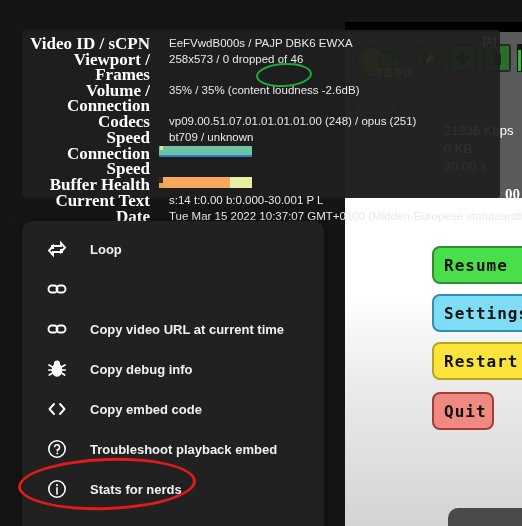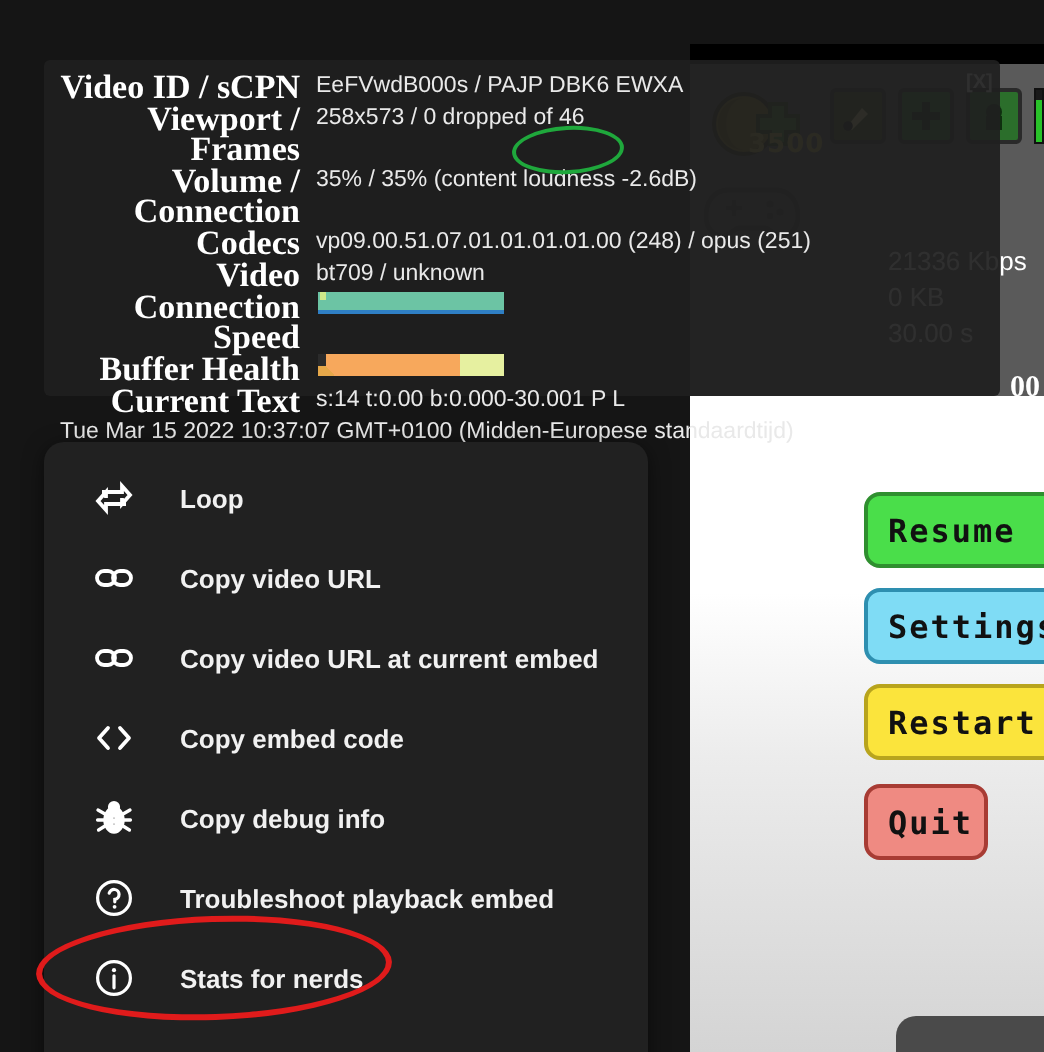--- a/index.html
+++ b/index.html
@@ -103,21 +103,21 @@
     padding:6px 0 0 0;box-sizing:border-box;
   }
   .nerd-row{display:flex;align-items:flex-start;line-height:15px;margin-bottom:1px;}
   .nerd-k{
     width:128px;text-align:right;flex:0 0 128px;
     color:#ffffff;font-size:17px;font-weight:bold;
     font-family:Liberation Serif, serif;
     padding-right:0;
   }
   .nerd-v{
-    margin-left:8px;color:#e9e9e9;font-size:11.5px;
+    margin-left:19px;color:#e9e9e9;font-size:11.5px;
     font-family:"Liberation Sans",sans-serif;white-space:nowrap;
   }
 
   
   .gbar{margin-left:9px;width:93px;height:11px;background:#000;position:relative;overflow:hidden;}
   .gbar.conn{background:#000;}
   .gbar.conn .fill{position:absolute;inset:0;background:#6cc4a4;}
   .gbar.conn .blueline{position:absolute;left:0;right:0;bottom:0px;height:2px;background:#2f7fc4;}
   .gbar.conn .spike{position:absolute;left:1px;top:0;width:3px;height:4px;background:#cfe98a;}
 
@@ -250,21 +250,21 @@
       </div>
       <div class="nerd-row">
         <div class="nerd-k">Volume / Connection</div>
         <div class="nerd-v">35% / 35% (content loudness -2.6dB)</div>
       </div>
       <div class="nerd-row">
         <div class="nerd-k">Codecs</div>
         <div class="nerd-v">vp09.00.51.07.01.01.01.01.00 (248) / opus (251)</div>
       </div>
       <div class="nerd-row">
-        <div class="nerd-k">Video</div>
+        <div class="nerd-k">Speed</div>
         <div class="nerd-v">bt709 / unknown</div>
       </div>
       <div class="nerd-row">
         <div class="nerd-k">Connection Speed</div>
         <div class="gbar conn">
           <div class="fill"></div>
           <div class="blueline"></div>
           <div class="spike"></div>
         </div>
       </div>
@@ -274,20 +274,21 @@
           <div class="orange"></div>
           <div class="ramp"></div>
           <div class="dark"></div>
         </div>
       </div>
       <div class="nerd-row">
         <div class="nerd-k">Current Text</div>
         <div class="nerd-v">s:14 t:0.00 b:0.000-30.001 P L</div>
       </div>
       <div class="nerd-row">
+        <div class="nerd-k">Date</div>
         <div class="nerd-v">Tue Mar 15 2022 10:37:07 GMT+0100 (Midden-Europese standaardtijd)</div>
       </div>
     </div>
 
   <div class="ctx-menu" id="ctxMenu">
       <div class="mi">
         <span class="mi-ico">
           <svg width="20" height="20" viewBox="0 0 20 20" fill="none" stroke="#fff" stroke-width="1.9">
             <path d="M4 7 h10 v-3 l4 4.5 -4 4.5 v-3"></path>
             <path d="M16 13 h-10 v3 l-4 -4.5 4 -4.5 v3"></path>
@@ -295,54 +296,53 @@
         </span>
         <span class="mi-lbl">Loop</span>
       </div>
       <div class="mi">
         <span class="mi-ico">
           <svg width="20" height="20" viewBox="0 0 20 20" fill="none" stroke="#fff" stroke-width="1.9">
             <rect x="1.5" y="6.5" width="9" height="7" rx="3.5"></rect>
             <rect x="9.5" y="6.5" width="9" height="7" rx="3.5"></rect>
           </svg>
         </span>
-        <span class="mi-lbl">Copy video URL</span>
       </div>
       <div class="mi">
         <span class="mi-ico">
           <svg width="20" height="20" viewBox="0 0 20 20" fill="none" stroke="#fff" stroke-width="1.9">
             <rect x="1.5" y="6.5" width="9" height="7" rx="3.5"></rect>
             <rect x="9.5" y="6.5" width="9" height="7" rx="3.5"></rect>
           </svg>
         </span>
-        <span class="mi-lbl">Copy video URL at current embed</span>
-      </div>
-      <div class="mi">
-        <span class="mi-ico">
-          <svg width="20" height="20" viewBox="0 0 20 20" fill="none" stroke="#fff" stroke-width="1.9" stroke-linecap="round" stroke-linejoin="round">
-            <path d="M7 5 L2.5 10 L7 15"></path>
-            <path d="M13 5 L17.5 10 L13 15"></path>
-          </svg>
-        </span>
-        <span class="mi-lbl">Copy embed code</span>
+        <span class="mi-lbl">Copy video URL at current time</span>
       </div>
       <div class="mi">
         <span class="mi-ico">
           <svg width="20" height="20" viewBox="0 0 20 20" fill="none" stroke="#fff" stroke-width="1.7">
             <ellipse cx="10" cy="11" rx="4.5" ry="6" fill="#fff"></ellipse>
             <circle cx="10" cy="4.5" r="2.2" fill="#fff"></circle>
             <path d="M5.5 8 L2 6 M5.5 11 L1.8 11 M5.5 14 L2.3 16 M14.5 8 L18 6 M14.5 11 L18.2 11 M14.5 14 L17.7 16" stroke-linecap="round"></path>
             <circle cx="10" cy="10" r="1.1" fill="#222"></circle>
             <circle cx="10" cy="13" r="1.1" fill="#222"></circle>
           </svg>
         </span>
         <span class="mi-lbl">Copy debug info</span>
       </div>
       <div class="mi">
         <span class="mi-ico">
+          <svg width="20" height="20" viewBox="0 0 20 20" fill="none" stroke="#fff" stroke-width="1.9" stroke-linecap="round" stroke-linejoin="round">
+            <path d="M7 5 L2.5 10 L7 15"></path>
+            <path d="M13 5 L17.5 10 L13 15"></path>
+          </svg>
+        </span>
+        <span class="mi-lbl">Copy embed code</span>
+      </div>
+      <div class="mi">
+        <span class="mi-ico">
           <svg width="20" height="20" viewBox="0 0 20 20" fill="none" stroke="#fff" stroke-width="1.6">
             <circle cx="10" cy="10" r="8.2"></circle>
             <path d="M7.6 7.6 a2.5 2.5 0 1 1 2.8 3.1 v1.2" stroke-linecap="round"></path>
             <circle cx="10.3" cy="14.4" r="0.95" fill="#fff" stroke="none"></circle>
           </svg>
         </span>
         <span class="mi-lbl">Troubleshoot playback embed</span>
       </div>
       <div class="mi">
         <span class="mi-ico">

